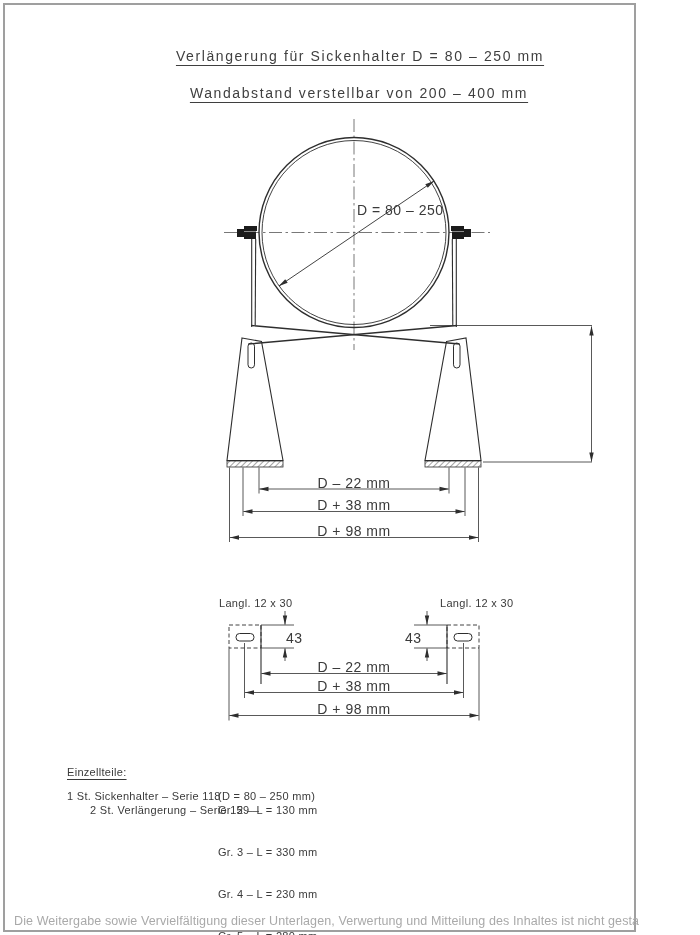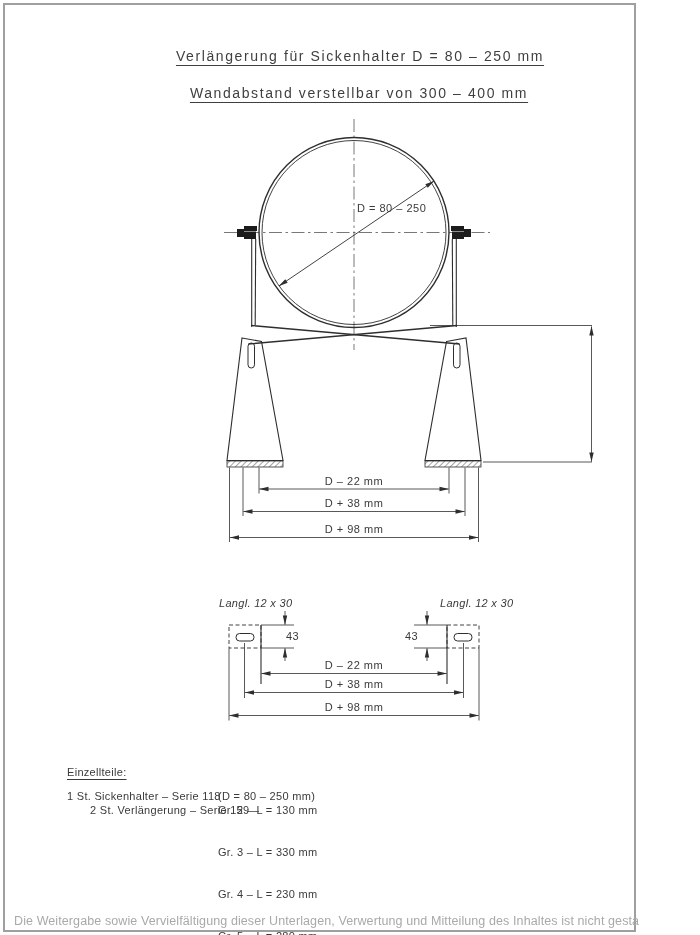--- a/index.html
+++ b/index.html
@@ -6,22 +6,22 @@
   #page{
     position:relative;width:639px;height:935px;background:#ffffff;
     font-family:"Liberation Sans",sans-serif;color:#3a3a3a;overflow:hidden;
   }
   .frame{position:absolute;left:3px;top:3px;right:3px;bottom:3px;border:2px solid #9f9f9f;pointer-events:none;}
   svg{position:absolute;left:0;top:0;}
   .abs{position:absolute;white-space:pre;}
   .ctr{transform:translateX(-50%);}
   .title{font-size:14px;letter-spacing:1.6px;color:#3f3f3f;
     text-decoration:underline;text-underline-offset:4px;text-decoration-thickness:1.2px;}
-  .tech{font-size:11px;letter-spacing:0.5px;color:#3a3a3a;}
-  .small{font-size:11px;letter-spacing:0.3px;color:#3a3a3a;font-style:italic;}
+  .tech{font-size:14px;letter-spacing:0.5px;color:#3a3a3a;}
+  .small{font-size:11px;letter-spacing:0.3px;color:#3a3a3a;}
   .vb{font-size:11.5px;letter-spacing:0.2px;line-height:14px;color:#3a3a3a;}
   .vb .hd{text-decoration:underline;text-underline-offset:2px;margin-bottom:2px;}
   .vb .ab{padding-left:40px;}
   .grt{font-size:12.5px;letter-spacing:0.6px;line-height:16px;color:#3a3a3a;}
   .parts{font-size:11px;letter-spacing:0.3px;line-height:14px;color:#3a3a3a;padding-left:32px;}
   .parts-hd{text-decoration:underline;text-underline-offset:3px;}
   .footer{font-size:12.5px;line-height:15.3px;color:#a9a9a9;letter-spacing:0.1px;}
 </style>
 </head>
 <body>
@@ -132,21 +132,21 @@
       <line x1="463.5" y1="643" x2="463.5" y2="698" stroke-width="0.8"></line>
       <line x1="229" y1="648" x2="229" y2="720.5" stroke-width="0.8"></line>
       <line x1="479" y1="648" x2="479" y2="720.5" stroke-width="0.8"></line>
       <line x1="261.5" y1="673.5" x2="446.5" y2="673.5" stroke-width="0.8" marker-start="url(#mA)" marker-end="url(#mA)"></line>
       <line x1="245" y1="692.5" x2="463" y2="692.5" stroke-width="0.8" marker-start="url(#mA)" marker-end="url(#mA)"></line>
       <line x1="229.5" y1="715.5" x2="478.5" y2="715.5" stroke-width="0.8" marker-start="url(#mA)" marker-end="url(#mA)"></line>
     </g>
   </svg>
 
   <div class="abs ctr title" style="left:360px;top:48px;">Verlängerung für Sickenhalter D = 80 – 250 mm</div>
-  <div class="abs ctr title" style="left:359px;top:85px;">Wandabstand verstellbar von 300 – 400 mm</div>
+  <div class="abs ctr title" style="left:359px;top:85px;">Wandabstand verstellbar von 200 – 400 mm</div>
 
   <div class="abs tech" style="left:357px;top:202px;">D = 80 – 250</div>
 
 
 
   <div class="abs ctr tech" style="left:354px;top:475px;">D – 22 mm</div>
   <div class="abs ctr tech" style="left:354px;top:497px;">D + 38 mm</div>
   <div class="abs ctr tech" style="left:354px;top:523px;">D + 98 mm</div>
 
   <div class="abs small" style="left:219px;top:597px;">Langl. 12 x 30</div>

